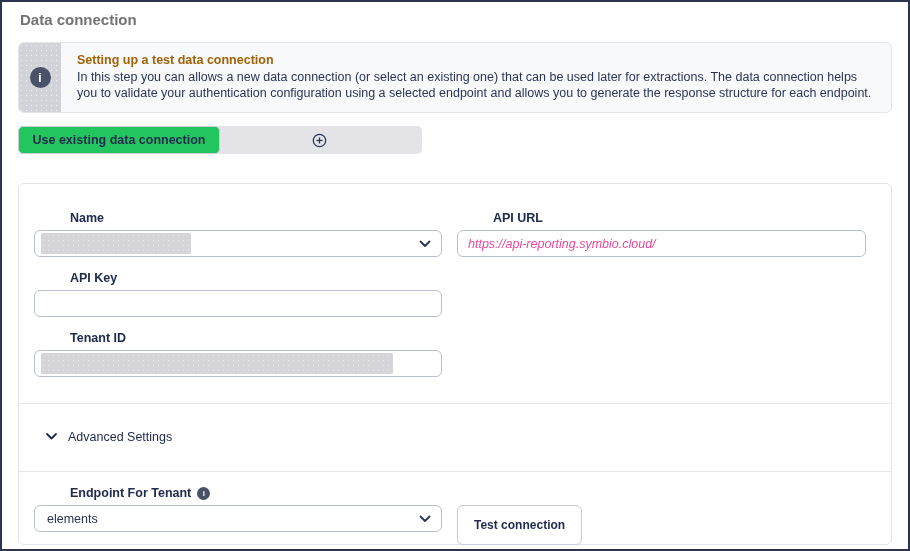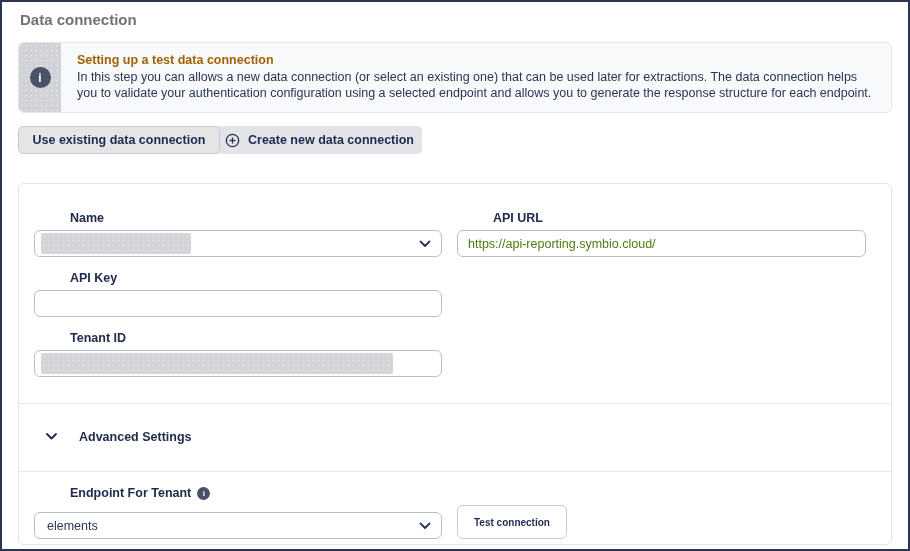--- a/index.html
+++ b/index.html
@@ -65,21 +65,21 @@
     font-size: 12.5px;
     font-weight: 600;
     color: #1f2a4e;
     display: flex;
     align-items: center;
     justify-content: center;
     cursor: pointer;
   }
   .seg-btn.active {
     width: 202px;
-    background: #e5e5e5;
+    background: #22c55e;
     border: 1px solid #c7cbd5;
     border-radius: 5px;
     position: relative;
     z-index: 2;
   }
   .seg-btn.inactive {
     width: 205px;
     margin-left: -3px;
     background: #e4e4e8;
     border-radius: 0 5px 5px 0;
@@ -122,22 +122,23 @@
     position: relative;
   }
   .control.textinput { padding-left: 10px; }
   input.native {
     width: 100%;
     height: 25px;
     border: none;
     outline: none;
     font-family: "Liberation Sans", sans-serif;
     font-size: 12.5px;
-    color: #4d7c0f;
+    color: #ec4899;
     background: transparent;
+    font-style: italic;
   }
   .redacted {
     height: 21px;
     background-color: #d5d5d9;
     background-image: radial-gradient(rgba(255,255,255,0.55) 0.7px, transparent 0.8px);
     background-size: 5px 5px;
     border-radius: 2px;
   }
   .redacted.name-r   { width: 150px; margin-left: 2px; }
   .redacted.tenant-r { width: 352px; margin-left: 2px; }
@@ -152,35 +153,35 @@
   .divider.d2 { margin-top: 27px; }
   .adv-row {
     margin-top: 25px;
     display: flex;
     align-items: center;
     gap: 10px;
     padding-left: 11px;
     cursor: pointer;
     height: 15px;
   }
-  .adv-label { font-size: 12.5px; font-weight: 700; color: #1e2947; margin-left: 11px; }
+  .adv-label { font-size: 12.5px; font-weight: 400; color: #1e2947; }
   .endpoint-section { margin-top: 14px; }
   .info-circle.small {
     width: 13px; height: 13px;
     font-size: 8px;
   }
-  .footer-row { display: flex; gap: 15px; align-items: flex-end; margin-top: 2px; }
+  .footer-row { display: flex; gap: 15px; align-items: flex-start; margin-top: 2px; }
   .test-btn {
-    height: 34px;
+    height: 40px;
     padding: 0 16px;
     background: #ffffff;
     border: 1px solid #c7cbd5;
     border-radius: 6px;
     font-family: "Liberation Sans", sans-serif;
-    font-size: 10px;
+    font-size: 12px;
     font-weight: 700;
     color: #1f2a4e;
     cursor: pointer;
   }
   svg { display: block; }
 </style>
 </head>
 <body>
 
 <h1 class="page-title">Data connection</h1>
@@ -200,21 +201,20 @@
     <span>Use existing data connection</span>
   </div>
   <div class="seg-btn inactive">
     <span>
       <svg width="15" height="15" viewBox="0 0 15 15">
         <circle cx="7.5" cy="7.5" r="6.2" fill="none" stroke="#2a3554" stroke-width="1.3"></circle>
         <line x1="7.5" y1="4.5" x2="7.5" y2="10.5" stroke="#2a3554" stroke-width="1.3"></line>
         <line x1="4.5" y1="7.5" x2="10.5" y2="7.5" stroke="#2a3554" stroke-width="1.3"></line>
       </svg>
     </span>
-    <span>Create new data connection</span>
   </div>
 </div>
 
 <div class="panel">
 
   <div class="field-grid">
     <div class="field left">
       <label class="field-label">Name</label>
       <div class="control">
         <div class="redacted name-r"></div>

